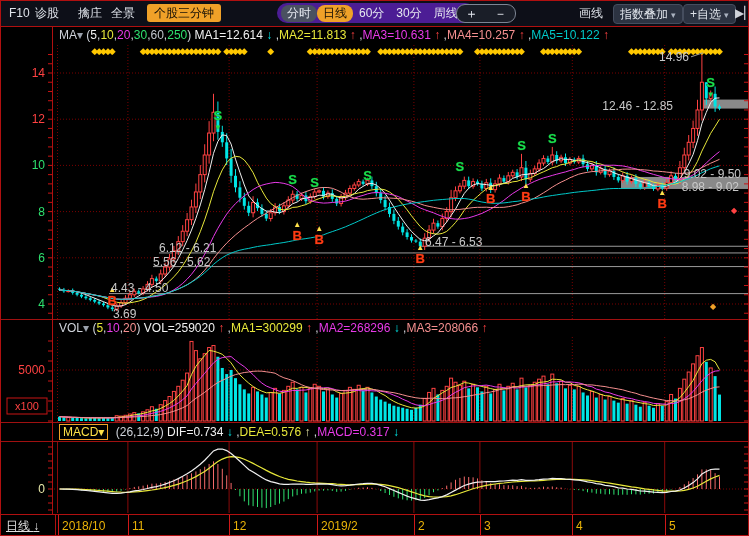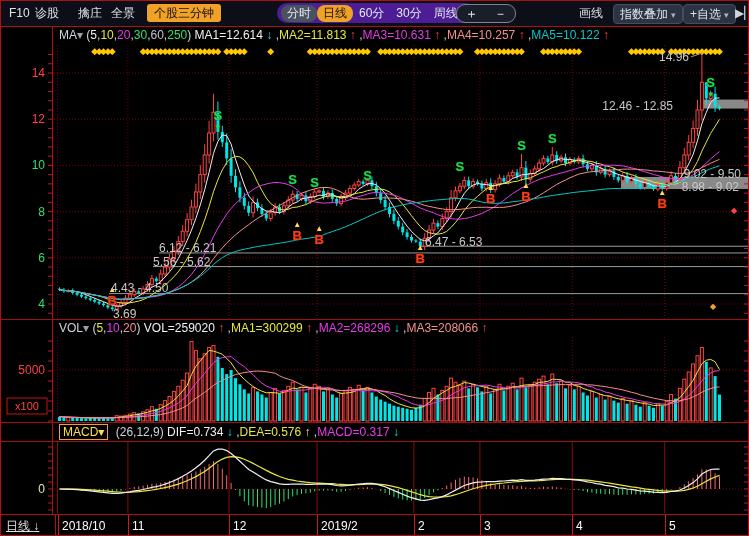--- a/index.html
+++ b/index.html
@@ -23,21 +23,21 @@
   .macd-box{border:1px solid #f0a128;color:#fde047;padding:0 3px;margin-right:4px;}
   
   .pane{position:absolute;left:0;}
   svg{display:block;}
   svg text{font-family:"Liberation Sans","DejaVu Sans",sans-serif;}
   
   .taxis{position:absolute;left:0;top:513px;width:749px;height:22px;background:#000;border-top:1px solid #b01010;}
   .taxis .cell{position:absolute;left:0;top:0;width:55px;height:22px;border-right:1px solid #b01010;color:#e0e0e0;
                font-size:12px;line-height:22px;padding-left:5px;box-sizing:border-box;text-decoration:underline;}
   .mtick{position:absolute;top:0;width:1px;height:22px;background:#d01818;}
-  .mlabel{position:absolute;top:0;height:22px;line-height:22px;color:#ffffff;font-size:12px;}
+  .mlabel{position:absolute;top:0;height:22px;line-height:22px;color:#eab308;font-size:12px;}
   .redline{position:absolute;left:0;width:749px;height:1px;background:#a01010;}
   .vline-left{position:absolute;left:51px;top:26px;width:1px;height:487px;background:#b01010;}
 </style>
 </head>
 <body>
 
 <div id="app">
 
   <div class="toolbar">
     <span class="tb" style="left:8px">F10</span>

